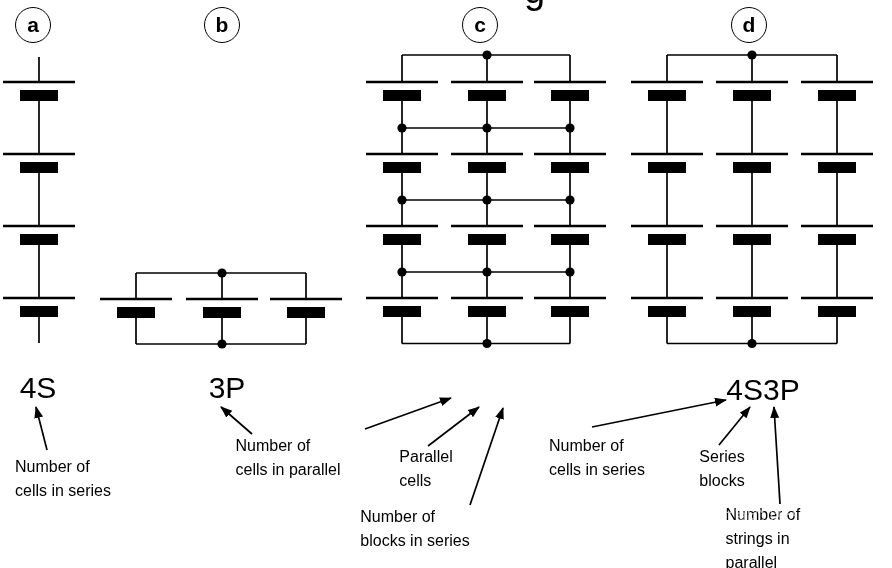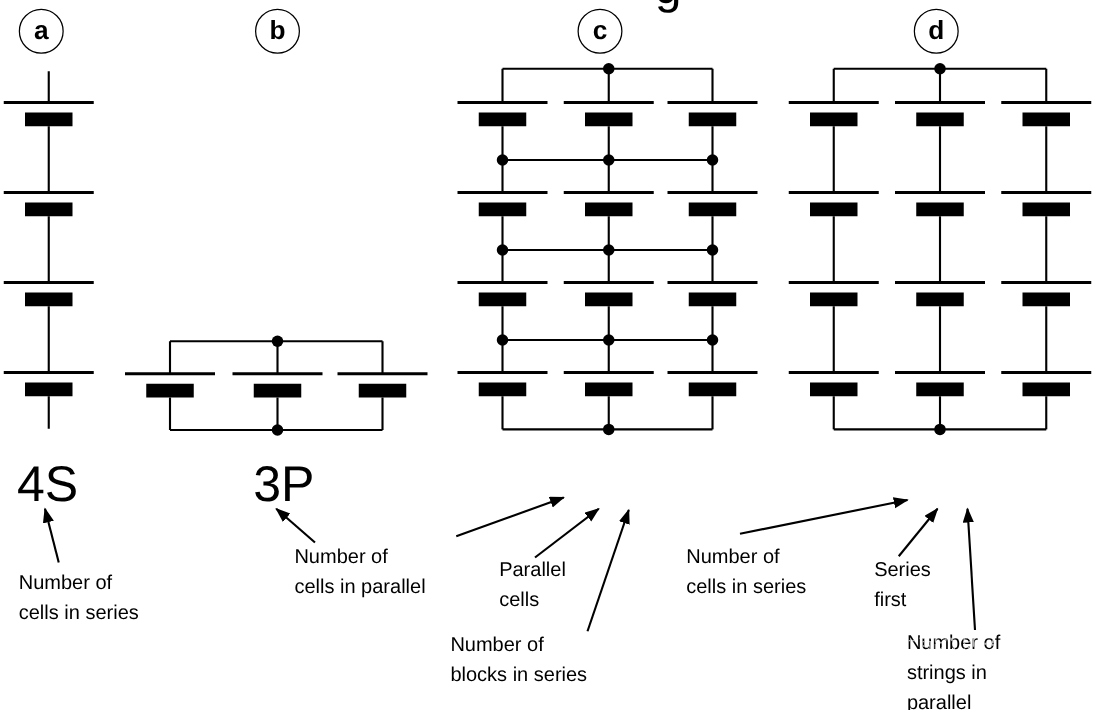--- a/index.html
+++ b/index.html
@@ -7,21 +7,21 @@
   .stage{position:relative;width:892px;height:568px;background:#fff;overflow:hidden;}
   svg.overlay{position:absolute;left:0;top:0;z-index:1;}
   .badge{
     position:absolute;width:36px;height:36px;box-sizing:border-box;
     border:1.7px solid #000;border-radius:50%;
     display:flex;align-items:center;justify-content:center;
     font-weight:bold;font-size:21px;z-index:2;background:#fff;
   }
   .code{
     position:absolute;transform:translateX(-50%);
-    font-size:40px;line-height:32px;white-space:nowrap;z-index:2;
+    font-size:30px;line-height:32px;white-space:nowrap;z-index:2;
   }
   .note{
     position:absolute;transform:translateX(-50%);
     font-size:16px;line-height:24px;
     white-space:pre-line;z-index:2;
   }
   .title-frag{
     position:absolute;font-size:38px;line-height:38px;z-index:2;
   }
   .wm{
@@ -191,33 +191,34 @@
       </g>
     </svg>
 
   <div class="badge" style="left:15px;top:7px">a</div>
   <div class="badge" style="left:204px;top:7px">b</div>
   <div class="badge" style="left:462px;top:7px">c</div>
   <div class="badge" style="left:731px;top:7px">d</div>
 
   <div class="code" style="left:38px;top:372px">4S</div>
   <div class="code" style="left:227px;top:372px">3P</div>
+  <div class="code" style="left:763px;top:374px">4S3P</div>
 
   <div class="note" style="left:63px;top:455px">Number of
 cells in series</div>
   <div class="note" style="left:288px;top:434px">Number of
 cells in parallel</div>
   <div class="note" style="left:426px;top:445px">Parallel
 cells</div>
   <div class="note" style="left:415px;top:505px">Number of
 blocks in series</div>
   <div class="note" style="left:597px;top:434px">Number of
 cells in series</div>
   <div class="note" style="left:722px;top:445px">Series
-first</div>
+blocks</div>
   <div class="note" style="left:781px;top:503px">Number of
 strings in parallel</div>
 
   <div class="wm" style="left:686px;top:503px">
     <svg width="23" height="23" viewBox="0 0 23 23">
       <circle cx="11.5" cy="11.5" r="9.2" fill="none" stroke="#aeaeae" stroke-width="1.4"></circle>
       <ellipse cx="11.5" cy="11.5" rx="4.2" ry="9.2" fill="none" stroke="#aeaeae" stroke-width="1.2"></ellipse>
       <line x1="2.3" y1="11.5" x2="20.7" y2="11.5" stroke="#aeaeae" stroke-width="1.2"></line>
     </svg>
     <span>新能源BMS</span>

